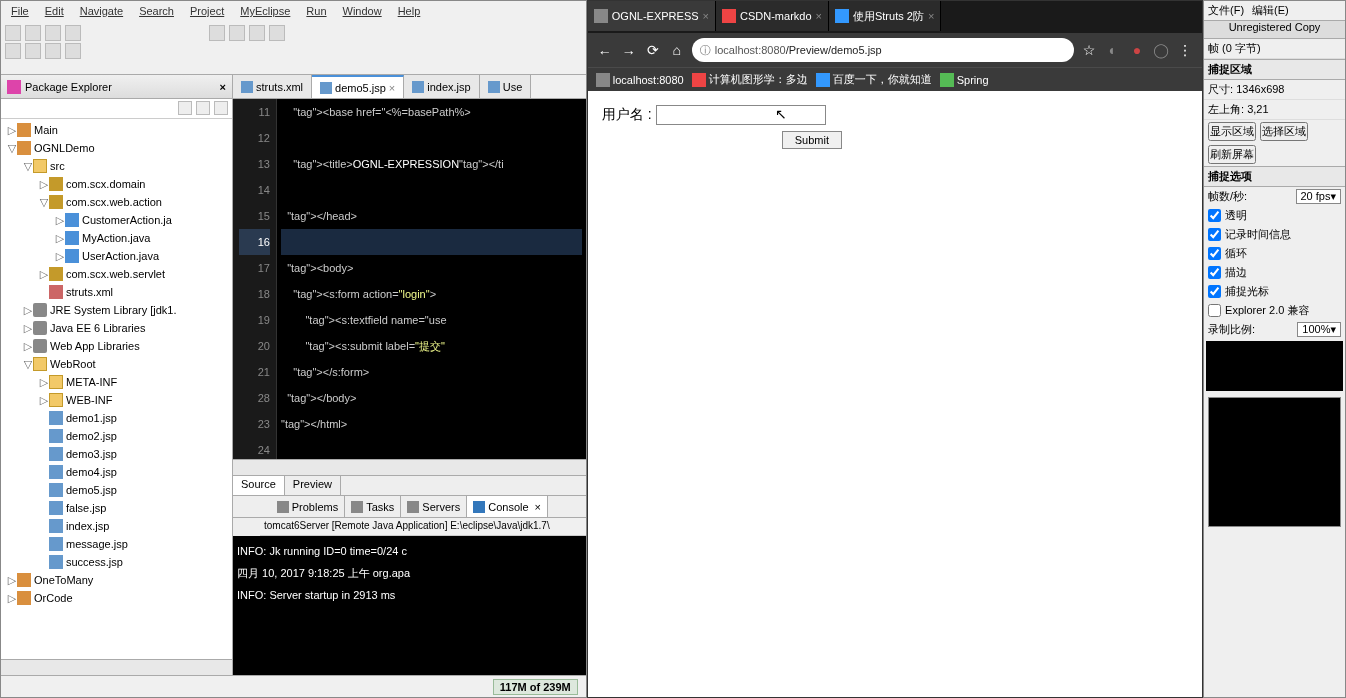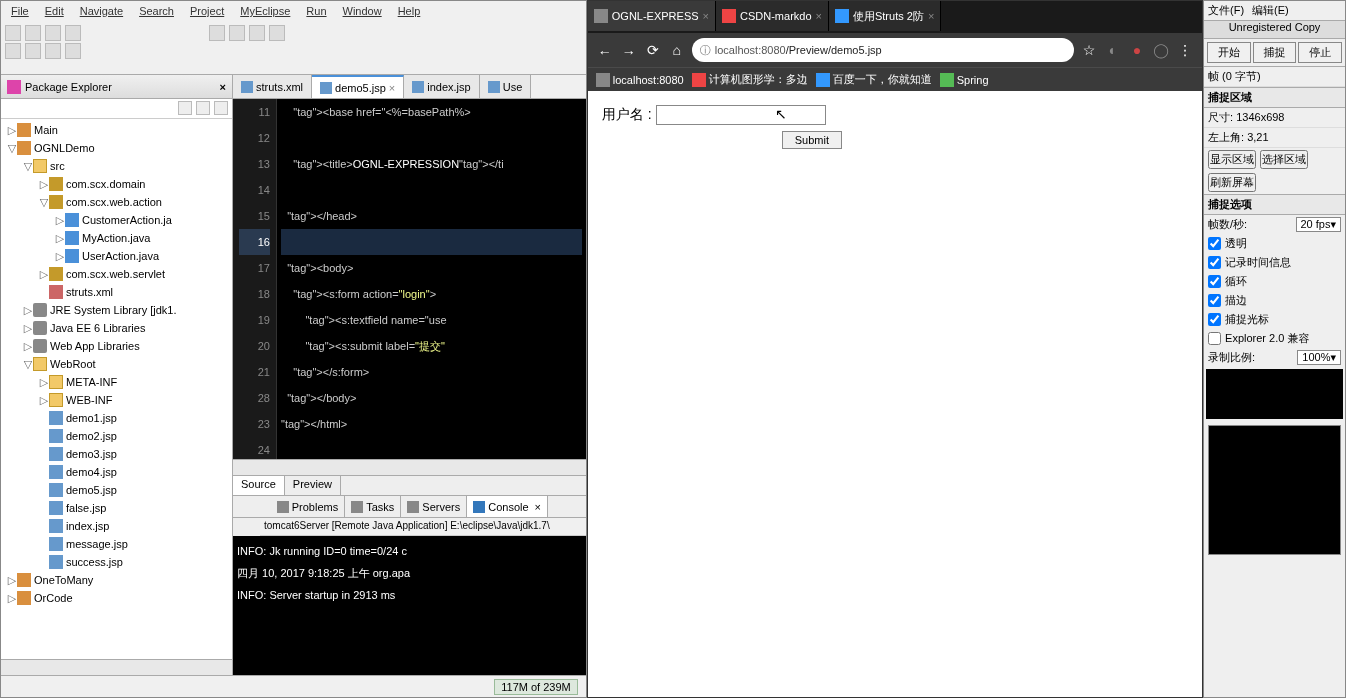--- a/index.html
+++ b/index.html
@@ -50,21 +50,21 @@
 .ebtab{padding:2px 8px;border-right:1px solid #aaa;}
 .ebtab.active{background:#fff;}
 .console-area{height:180px;display:flex;flex-direction:column;border-top:1px solid #aaa;}
 .console-tabs{height:22px;background:#eee;display:flex;border-bottom:1px solid #aaa;justify-content:center;}
 .ctab{padding:3px 6px;border-right:1px solid #aaa;display:flex;align-items:center;gap:3px;}
 .ctab.active{background:#fff;}
 .ctab .ic{width:12px;height:12px;background:#888;}
 .console-header{height:18px;background:#f0f0f0;font-size:10px;padding:2px 4px;border-bottom:1px solid #ccc;margin-left:27px;}
 .console-output{flex:1;background:#000;color:#fff;font-family:"Consolas",monospace;font-size:14px;padding:4px;line-height:22px;}
 .statusbar{height:22px;background:#f0f0f0;border-top:1px solid #aaa;display:flex;align-items:center;justify-content:flex-end;padding:0 8px;gap:8px;}
-.statusbar .mem{background:#dde8dd;padding:1px 6px;border:1px solid #9b9;}
+.statusbar .mem{background:#dde8dd;padding:1px 6px;border:1px solid #9b9;font-weight:bold;}
 .scrollbar-h{height:16px;background:#e8e8e8;border-top:1px solid #aaa;}
 
 
 .browser { width:647px; background:#fff; display:flex; flex-direction:column; border:1px solid #333; }
 .browser-chrome{background:#2b2b2b;height:90px;display:flex;flex-direction:column;}
 .btabs{height:32px;display:flex;background:#1a1a1a;}
 .btab{height:30px;padding:4px 6px;display:flex;align-items:center;gap:4px;color:#ccc;border-right:1px solid #000;background:#2b2b2b;max-width:140px;}
 .btab.active{background:#3a3a3a;}
 .btab .favicon{width:14px;height:14px;}
 .btab .txt{flex:1;overflow:hidden;white-space:nowrap;text-overflow:ellipsis;}
@@ -438,25 +438,20 @@
       </div>
     </div>
   </div>
 
   <div class="capture">
     <div class="cap-menu">
       <span>文件(F)</span>
       <span>编辑(E)</span>
     </div>
     <div class="cap-title">Unregistered Copy</div>
-    <div class="cap-btns">
-      <button>开始</button>
-      <button>捕捉</button>
-      <button>停止</button>
-    </div>
     <div class="cap-line">帧 (0 字节)</div>
     <div class="cap-section">捕捉区域</div>
     <div class="cap-line">尺寸:  1346x698</div>
     <div class="cap-line">左上角:  3,21</div>
     <div class="cap-row">
       <button>显示区域</button>
       <button>选择区域</button>
     </div>
     <div class="cap-row">
         <button>刷新屏幕</button>

